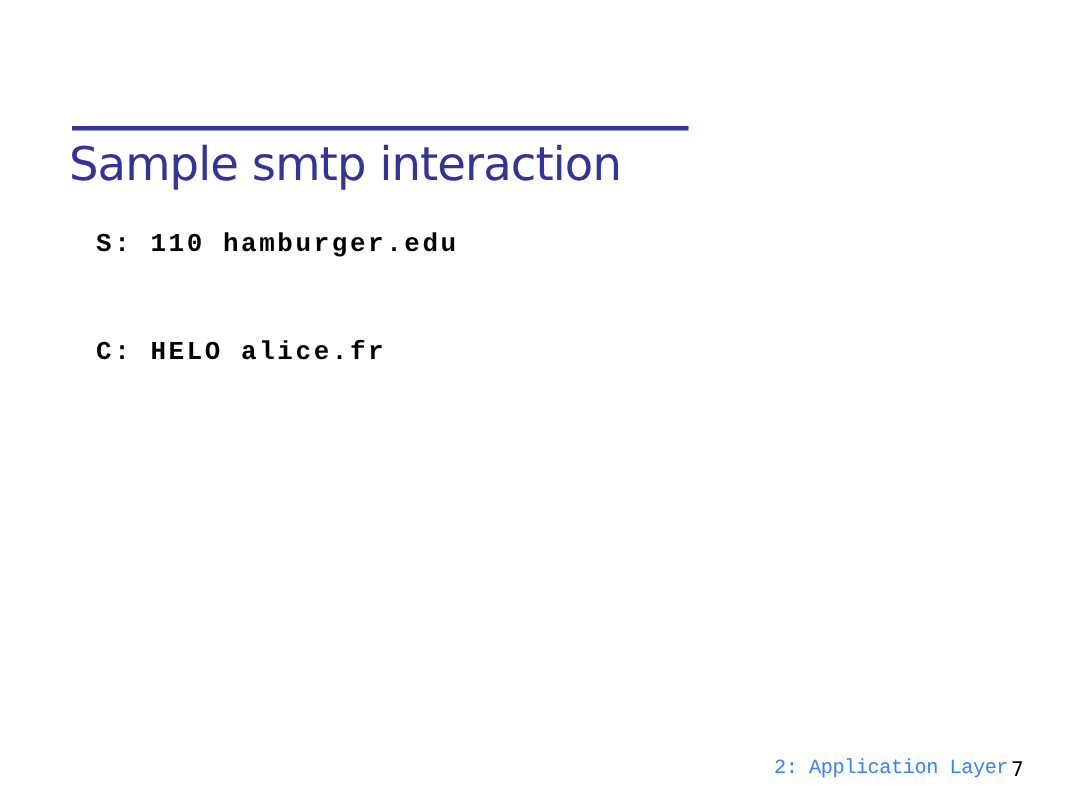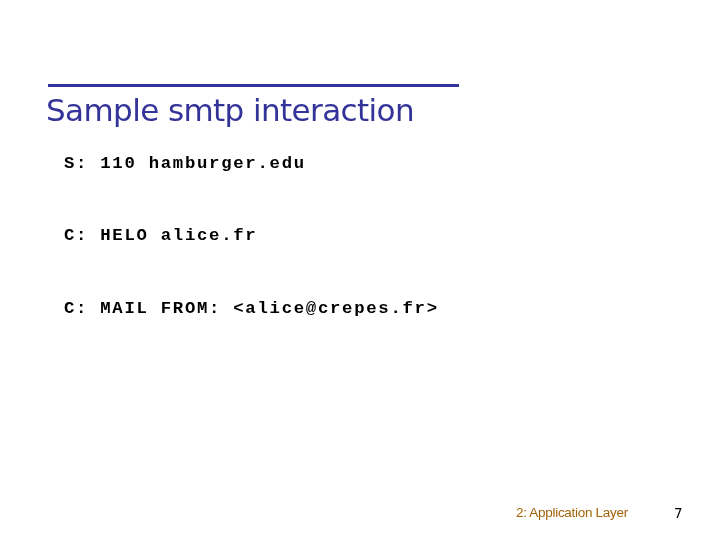--- a/index.html
+++ b/index.html
@@ -63,24 +63,24 @@
     position: absolute;
     left: 0;
     top: 500px;
     width: 720px;
     height: 30px;
   }
   #footer-label {
     position: absolute;
     left: 516px;
     top: 5px;
-    font-family: Liberation Sans, sans-serif;
+    font-family: Liberation Mono, monospace;
     font-size: 13.5px;
     letter-spacing: -0.3px;
-    color: #a16207;
+    color: #3b82f6;
     white-space: pre;
   }
   #footer-page-number {
     position: absolute;
     left: 674px;
     top: 5px;
     font-family: "DejaVu Sans", sans-serif;
     font-size: 13.5px;
     color: #000000;
     white-space: pre;
@@ -91,21 +91,20 @@
 
 <div id="slide">
 
   <div id="slide-title">Sample smtp interaction</div>
 
   <div id="slide-title-underline"></div>
 
   <div id="transcript">
     <div class="transcript-line">S: 110 hamburger.edu</div>
     <div class="transcript-line">C: HELO alice.fr</div>
-    <div class="transcript-line">C: MAIL FROM: &lt;alice@crepes.fr&gt;</div>
     
     
     
     
     
     
     
     
     
   </div>

